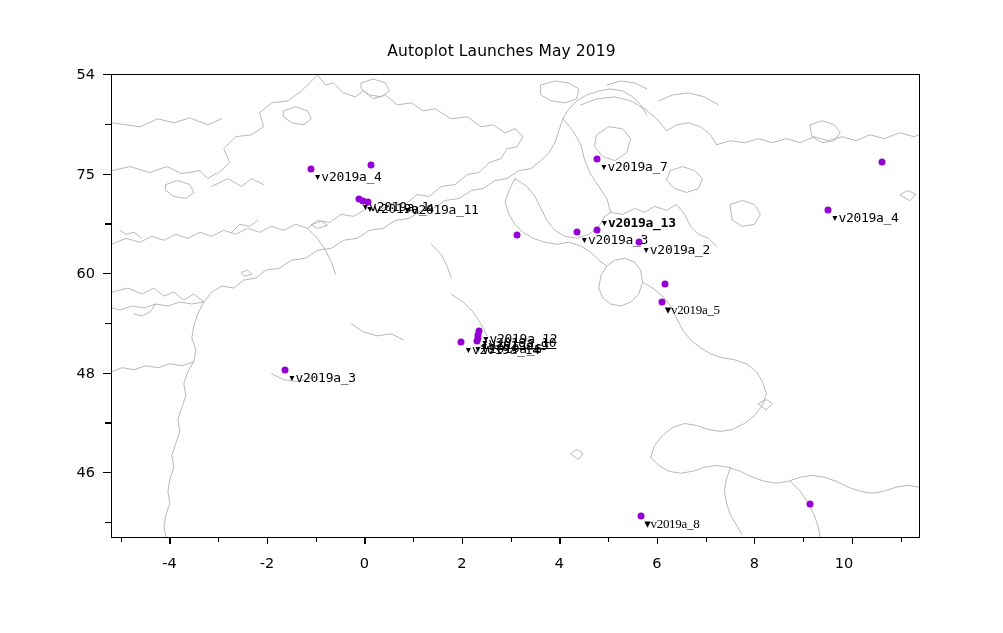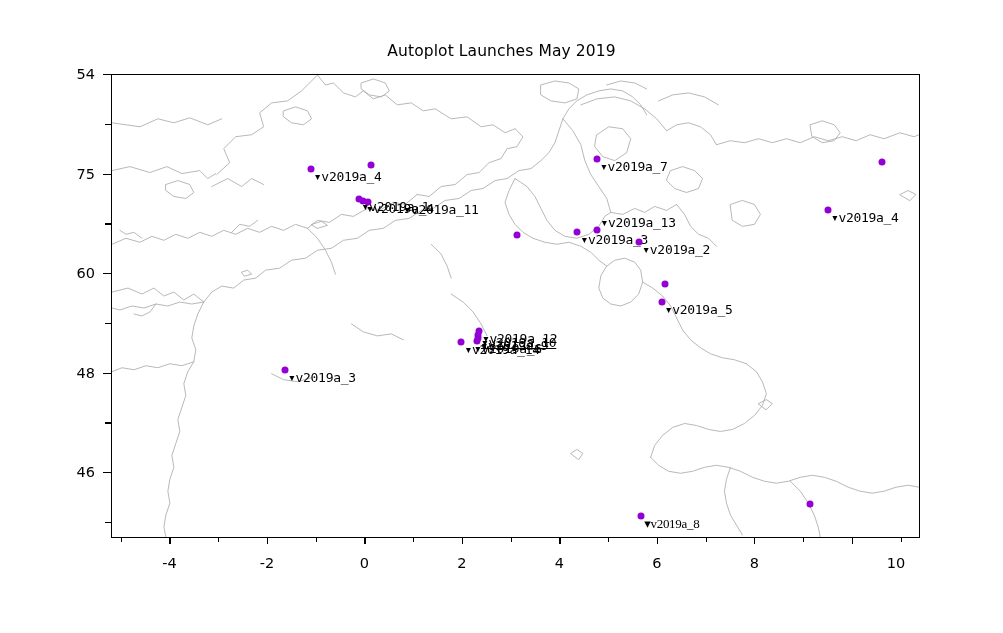--- a/index.html
+++ b/index.html
@@ -201,27 +201,27 @@
         <div class="ptlabel" style="left: 249.599px; top: 125.464px;">▾v2019a_1</div>
         <div class="pt" style="left: 250.985px; top: 125.957px; background: rgb(148, 0, 211);"></div>
         <div class="ptlabel" style="left: 253.985px; top: 126.957px;">▾v2019a_4</div>
         <div class="pt" style="left: 256.346px; top: 126.953px; background: rgb(148, 0, 211);"></div>
         <div class="ptlabel" style="left: 259.346px; top: 127.953px; margin-left: 32px;">▾v2019a_11</div>
         <div class="pt" style="left: 484.913px; top: 84.1373px; background: rgb(148, 0, 211);"></div>
         <div class="ptlabel" style="left: 487.913px; top: 85.1373px;">▾v2019a_7</div>
         <div class="pt" style="left: 465.419px; top: 156.824px; background: rgb(148, 0, 211);"></div>
         <div class="ptlabel" style="left: 468.419px; top: 157.824px;">▾v2019a_3</div>
         <div class="pt" style="left: 485.4px; top: 155.33px; background: rgb(148, 0, 211);"></div>
-        <div class="ptlabel" style="left: 488.4px; top: 141px;">▾v2019a_13</div>
+        <div class="ptlabel" style="left: 488.4px; top: 141px; font-weight: bold;">▾v2019a_13</div>
         <div class="pt" style="left: 527.312px; top: 167.279px; background: rgb(148, 0, 211);"></div>
         <div class="ptlabel" style="left: 530.312px; top: 168.279px;">▾v2019a_2</div>
         <div class="pt" style="left: 405.475px; top: 160.309px; background: rgb(148, 0, 211);"></div>
         <div class="pt" style="left: 552.654px; top: 208.601px; background: rgb(148, 0, 211);"></div>
         <div class="pt" style="left: 549.73px; top: 227.021px; background: rgb(148, 0, 211);"></div>
-        <div class="ptlabel" style="left: 552.73px; top: 228.021px;">▾v2019a_5</div>
+        <div class="ptlabel" style="left: 552.73px; top: 228.021px; font-family: Liberation Serif, serif;">▾v2019a_5</div>
         <div class="pt" style="left: 715.916px; top: 135.416px; background: rgb(148, 0, 211);"></div>
         <div class="ptlabel" style="left: 718.916px; top: 136.416px;">▾v2019a_4</div>
         <div class="pt" style="left: 769.525px; top: 87.1245px; background: rgb(148, 0, 211);"></div>
         <div class="pt" style="left: 173.009px; top: 294.73px; background: rgb(148, 0, 211);"></div>
         <div class="ptlabel" style="left: 176.009px; top: 295.73px;">▾v2019a_3</div>
         <div class="pt" style="left: 366.974px; top: 256.395px; background: rgb(148, 0, 211);"></div>
         <div class="ptlabel" style="left: 369.974px; top: 257.395px;">▾v2019a_12</div>
         <div class="pt" style="left: 365.999px; top: 259.88px; background: rgb(148, 0, 211);"></div>
         <div class="ptlabel" style="left: 368.999px; top: 260.88px; text-decoration: underline;">▾v2019a_10</div>
         <div class="pt" style="left: 365.512px; top: 262.867px; background: rgb(148, 0, 211);"></div>
@@ -245,21 +245,21 @@
       <div class="xticklabel" style="left: 364.422px;">0</div>
       <div class="xtick maj" style="left: 461.892px;"></div>
       <div class="xticklabel" style="left: 461.892px;">2</div>
       <div class="xtick maj" style="left: 559.361px;"></div>
       <div class="xticklabel" style="left: 559.361px;">4</div>
       <div class="xtick maj" style="left: 656.831px;"></div>
       <div class="xticklabel" style="left: 656.831px;">6</div>
       <div class="xtick maj" style="left: 754.301px;"></div>
       <div class="xticklabel" style="left: 754.301px;">8</div>
       <div class="xtick maj" style="left: 851.771px;"></div>
-      <div class="xticklabel" style="left: 896px; text-align: center;">10</div>
+      <div class="xticklabel" style="left: 844px; text-align: center;">10</div>
       <div class="xtick min" style="left: 120.747px;"></div>
       <div class="xtick min" style="left: 218.217px;"></div>
       <div class="xtick min" style="left: 315.687px;"></div>
       <div class="xtick min" style="left: 413.157px;"></div>
       <div class="xtick min" style="left: 510.627px;"></div>
       <div class="xtick min" style="left: 608.096px;"></div>
       <div class="xtick min" style="left: 705.566px;"></div>
       <div class="xtick min" style="left: 803.036px;"></div>
       <div class="xtick min" style="left: 900.506px;"></div>
       <div class="ytick maj" style="top: 472.283px;"></div>

